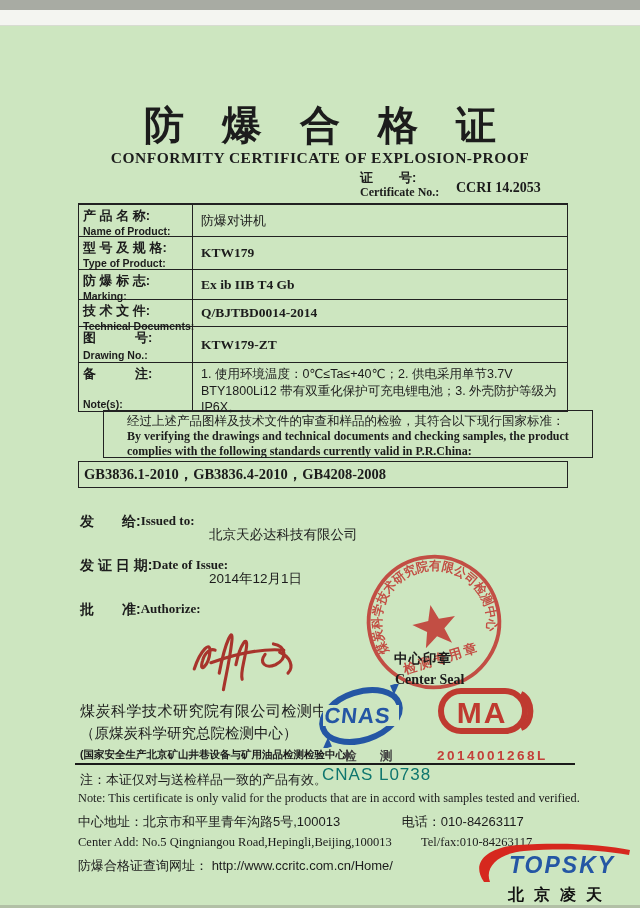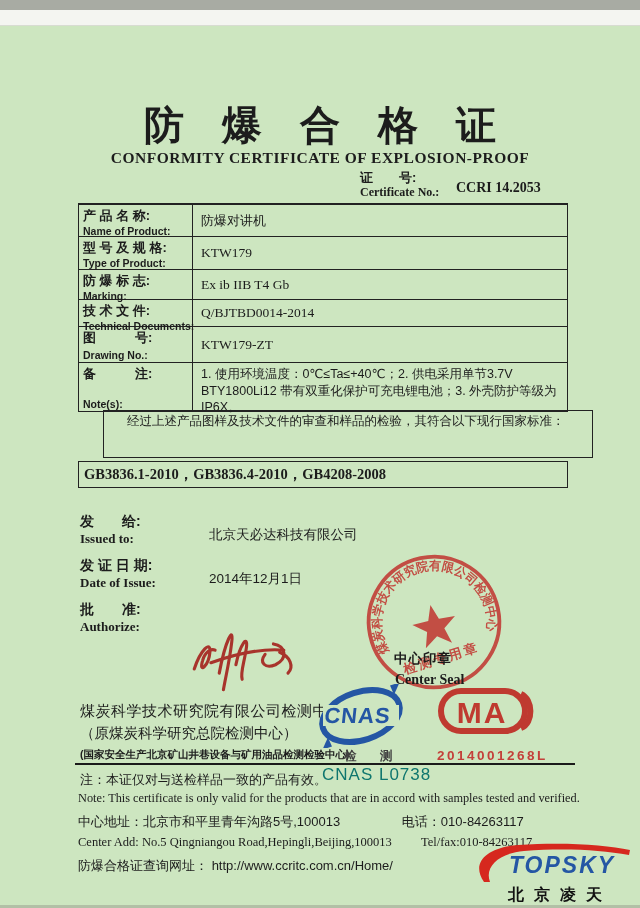--- a/index.html
+++ b/index.html
@@ -20,36 +20,36 @@
   .certno-value{position:absolute;left:456px;top:180px;font-family:"Liberation Serif",serif;
                 font-weight:bold;font-size:14px;}
 
   .spec{position:absolute;left:78px;top:203px;width:490px;border-top:2px solid #222;}
   .trow{display:flex;border:1.6px solid #222;border-top:none;box-sizing:border-box;}
   .lbl{width:114px;border-right:1.6px solid #222;box-sizing:border-box;
        display:flex;flex-direction:column;justify-content:space-between;padding:2px 3px 1px 4px;}
   .lbl-cn{font-size:13px;font-weight:bold;white-space:nowrap;}
   .lbl-en{font-family:Liberation Sans, sans-serif;font-size:10.5px;font-weight:bold;white-space:nowrap;}
   .val{flex:1;display:flex;align-items:center;padding-left:8px;box-sizing:border-box;}
-  .val-en{font-family:"Liberation Serif",serif;font-weight:normal;font-size:13.5px;}
+  .val-en{font-family:"Liberation Serif",serif;font-weight:bold;font-size:13.5px;}
   .val-cn{font-size:13px;}
   .val-note{font-size:12.5px;line-height:1.32;padding:3px 6px 2px 8px;align-items:flex-start;}
   .r1{height:32px}.r2{height:33px}.r3{height:30px}.r4{height:27px}.r5{height:36px}.r6{height:49px}
 
   .statement{position:absolute;left:78px;top:410px;width:490px;height:48px;border:1.6px solid #222;
              box-sizing:border-box;padding:2px 23px;margin-left:25px;}
   .statement .cn{font-size:12.5px;line-height:16px;}
   .statement .en{font-family:"Liberation Serif",serif;font-weight:bold;font-size:12px;line-height:14.5px;}
   .standards{position:absolute;left:78px;top:461px;width:490px;height:27px;border:1.8px solid #222;
              box-sizing:border-box;display:flex;align-items:center;padding-left:5px;
              font-family:"Liberation Serif",serif;font-weight:bold;font-size:14.5px;}
 
   .issue{position:absolute;left:80px;top:511px;width:320px;}
   .issue-row{display:flex;height:44px;margin-bottom:0;}
-  .issue-lbl{width:110px;display:flex;flex-direction:column;justify-content:flex-start;padding:2px 0;}
+  .issue-lbl{width:110px;display:flex;flex-direction:row;justify-content:flex-start;padding:2px 0;}
   .issue-lbl .cn{font-size:14px;font-weight:bold;white-space:nowrap;}
   .issue-lbl .en{font-family:Liberation Serif, serif;font-size:13px;font-weight:bold;white-space:nowrap;}
   .issue-val{margin-left:19px;align-self:center;font-size:13.5px;padding-top:4px;}
 
   .signature{position:absolute;left:188px;top:608px;z-index:3;}
   .seal{position:absolute;left:360px;top:548px;z-index:2;transform:rotate(-12deg);opacity:.92;}
   .seal-caption-cn{position:absolute;left:394px;top:650px;z-index:4;font-size:13.5px;font-weight:bold;letter-spacing:1px;}
   .seal-caption-en{position:absolute;left:395px;top:672px;z-index:4;font-family:"Liberation Serif",serif;
                    font-weight:bold;font-size:14px;}
 
@@ -134,20 +134,21 @@
       <div class="lbl">
         <span class="lbl-cn">备　　　注:</span>
         <span class="lbl-en">Note(s):</span>
       </div>
       <div class="val val-cn val-note">1. 使用环境温度：0℃≤Ta≤+40℃；2. 供电采用单节3.7V BTY1800Li12 带有双重化保护可充电锂电池；3. 外壳防护等级为IP6X。</div>
     </div>
   </div>
 
   <div class="statement">
     <div class="cn">经过上述产品图样及技术文件的审查和样品的检验，其符合以下现行国家标准：</div>
+    <div class="en">By verifying the drawings and technical documents and checking samples, the product complies with the following standards currently valid in P.R.China:</div>
   </div>
   <div class="standards">GB3836.1-2010，GB3836.4-2010，GB4208-2008</div>
 
   <div class="issue">
     <div class="issue-row">
       <div class="issue-lbl">
         <span class="cn">发　　给:</span>
         <span class="en">Issued to:</span>
       </div>
       <div class="issue-val">北京天必达科技有限公司</div>

